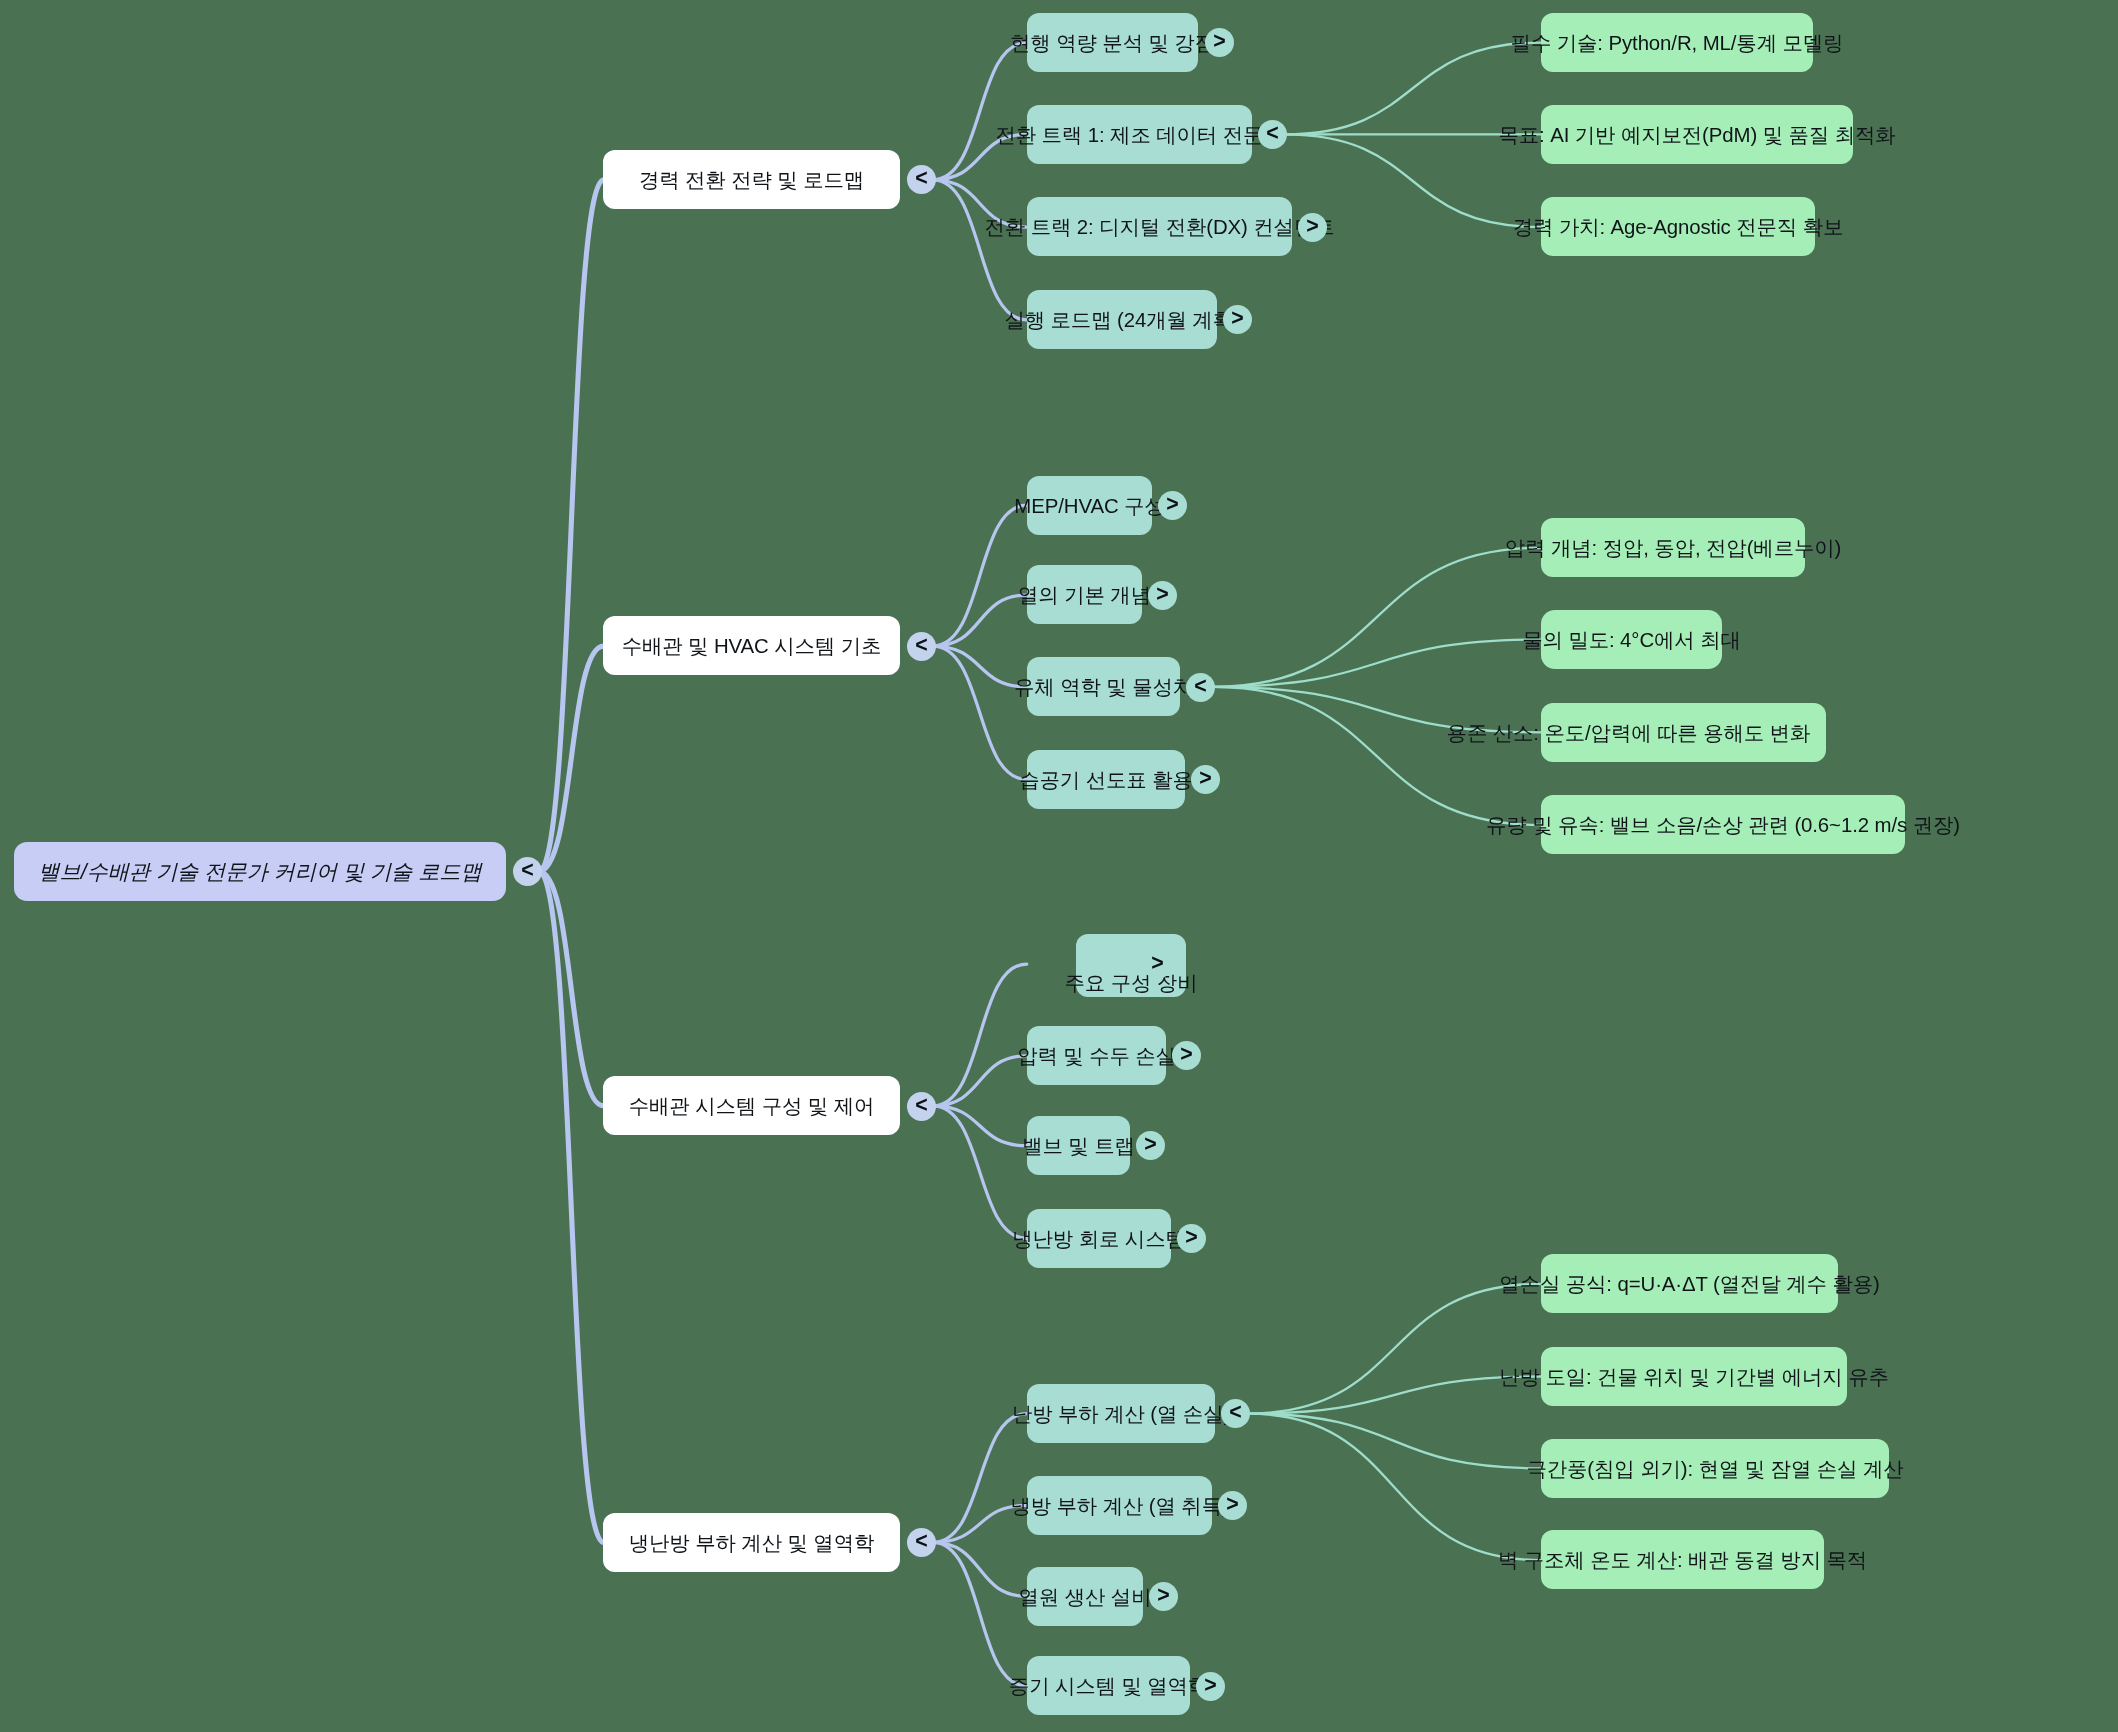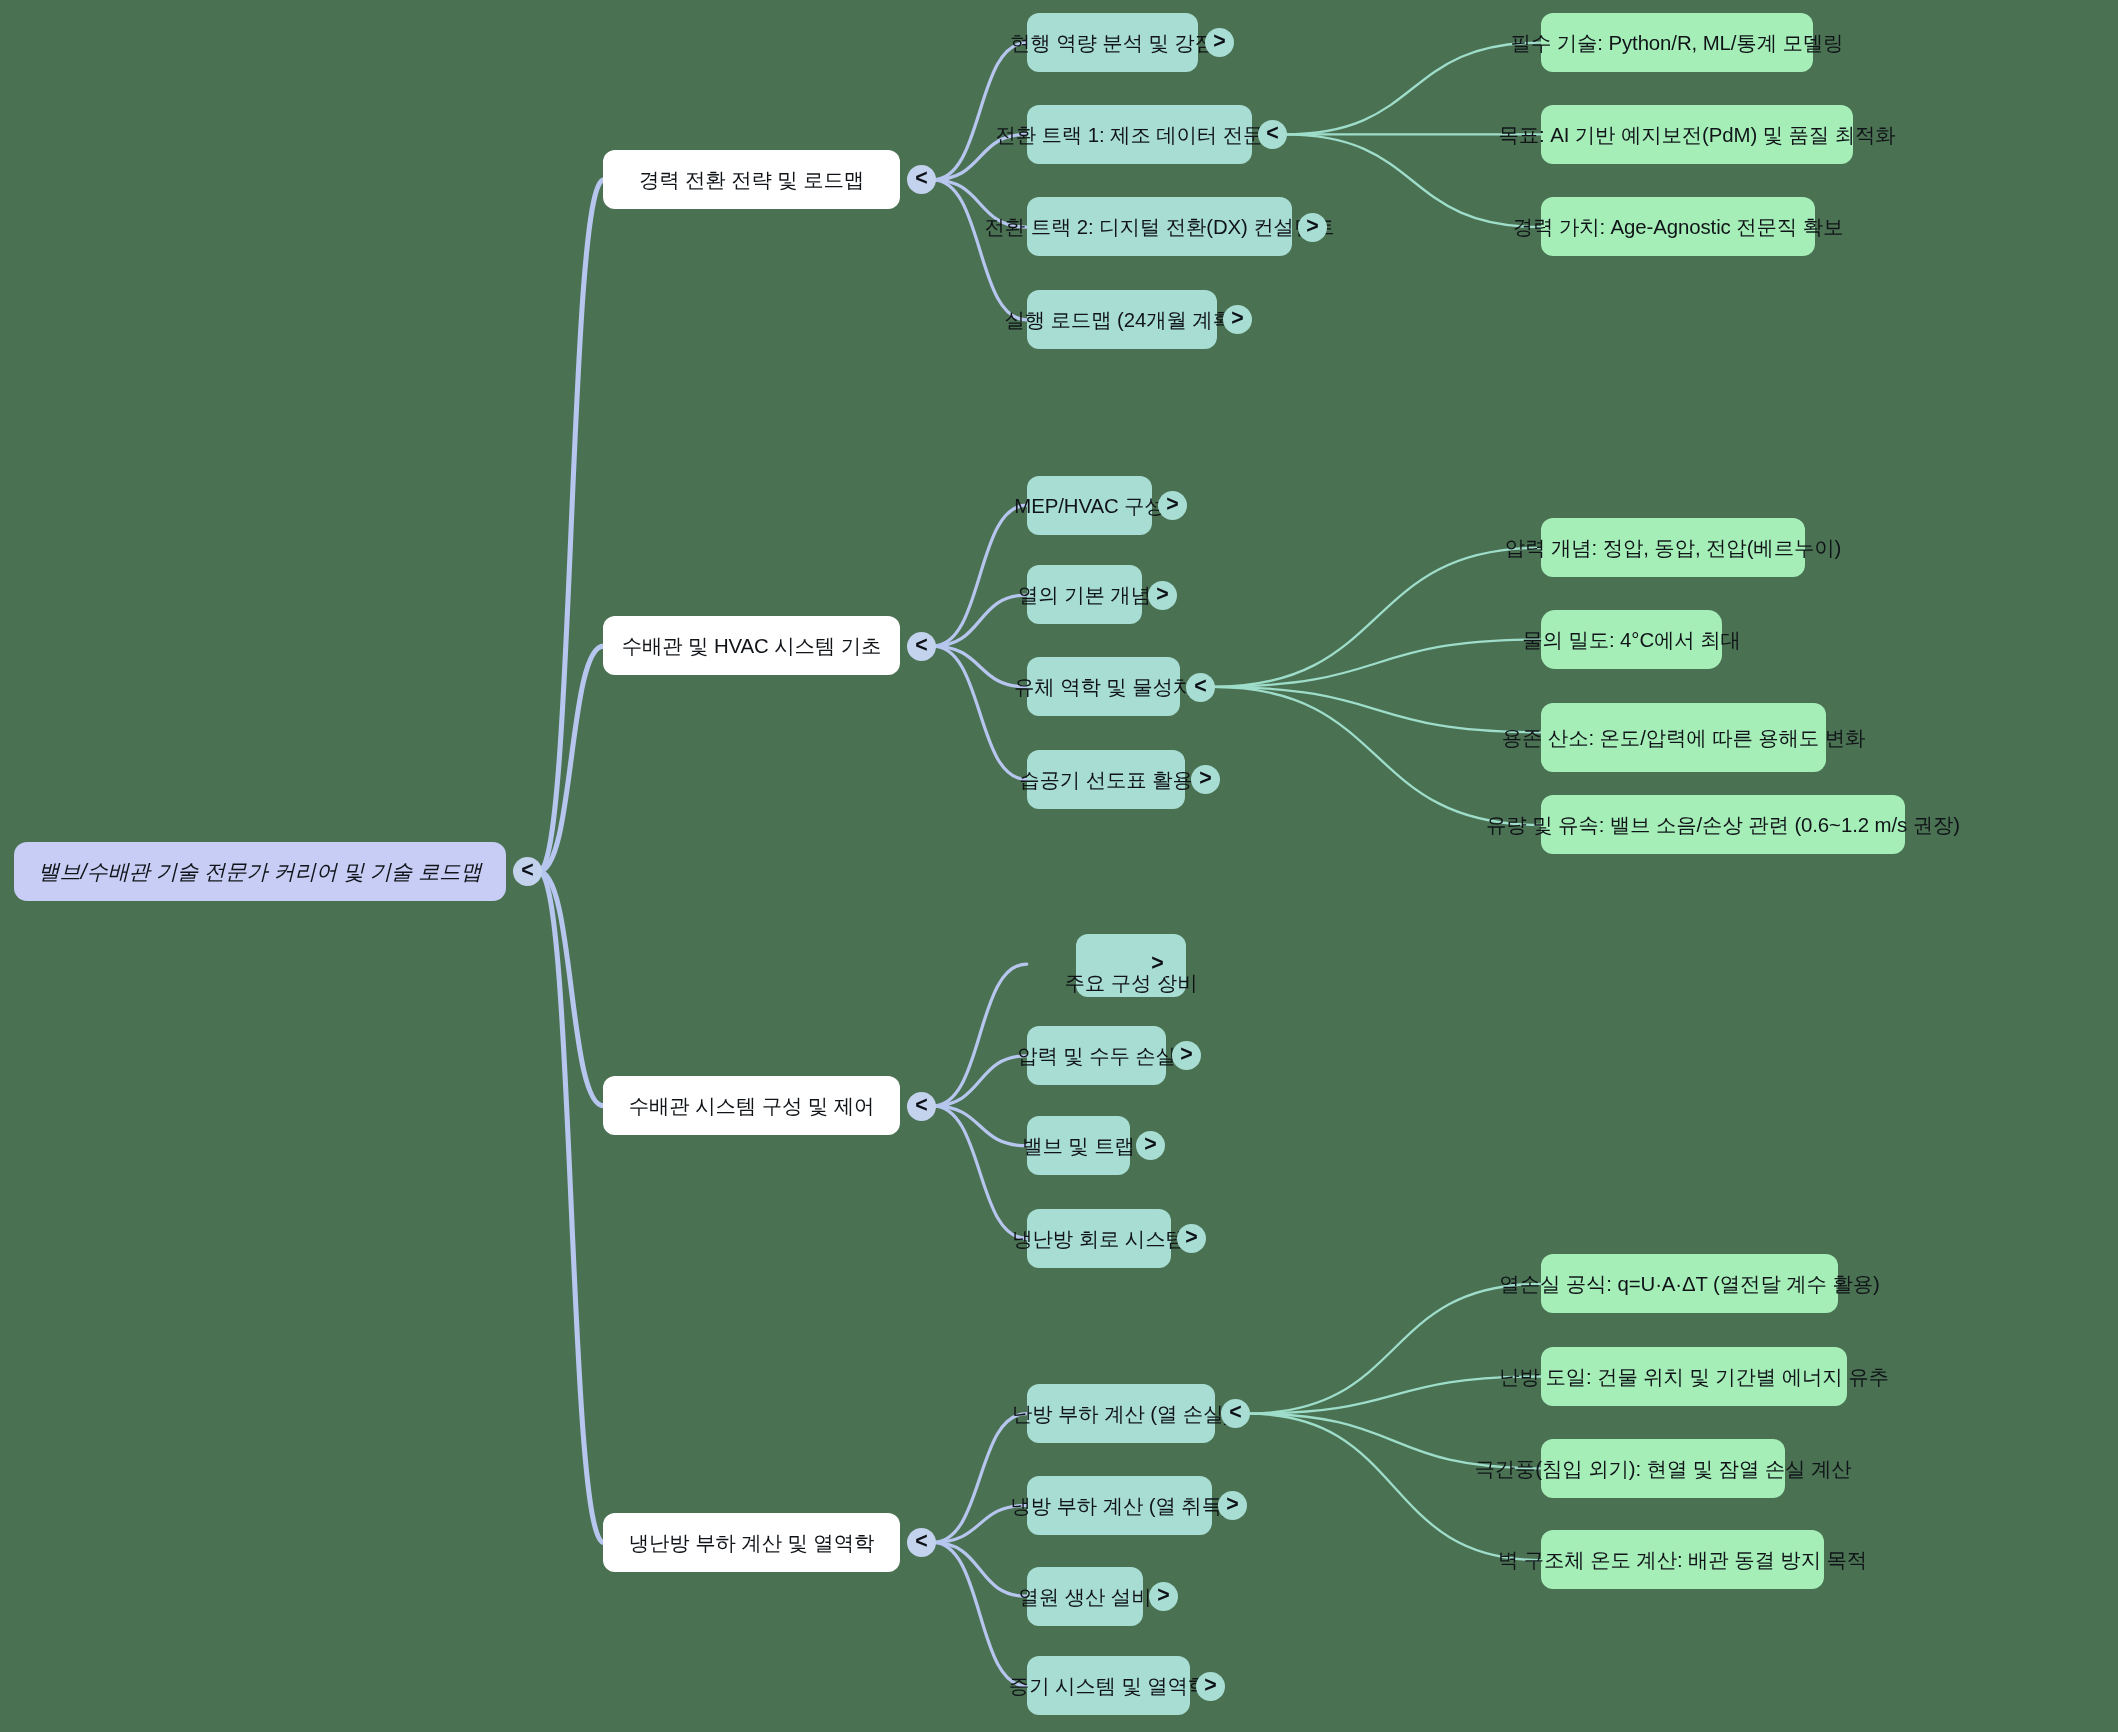--- a/index.html
+++ b/index.html
@@ -145,21 +145,21 @@
     </div>
     <div class="toggle tg-teal" style="left: 1186px; top: 673px; width: 29px; height: 29px;">
       <span>&lt;</span>
     </div>
     <div class="node lvl3" style="left: 1541px; top: 518px; width: 264px; height: 59px;">
       <span>압력 개념: 정압, 동압, 전압(베르누이)</span>
     </div>
     <div class="node lvl3" style="left: 1541px; top: 610px; width: 181px; height: 59px; border-radius: 14px;">
       <span>물의 밀도: 4°C에서 최대</span>
     </div>
-    <div class="node lvl3" style="left: 1541px; top: 703px; width: 285px; height: 69px;">
+    <div class="node lvl3" style="left: 1541px; top: 703px; width: 285px; height: 59px; justify-content: flex-end;">
       <span>용존 산소: 온도/압력에 따른 용해도 변화</span>
     </div>
     <div class="node lvl3" style="left: 1541px; top: 795px; width: 364px; height: 59px;">
       <span>유량 및 유속: 밸브 소음/손상 관련 (0.6~1.2 m/s 권장)</span>
     </div>
     <div class="node lvl2" style="left: 1027px; top: 750px; width: 158px; height: 59px;">
       <span>습공기 선도표 활용</span>
     </div>
     <div class="toggle tg-teal" style="left: 1191px; top: 765px; width: 29px; height: 29px;">
       <span>&gt;</span>
@@ -205,21 +205,21 @@
     </div>
     <div class="toggle tg-teal" style="left: 1221px; top: 1399px; width: 29px; height: 29px;">
       <span>&lt;</span>
     </div>
     <div class="node lvl3" style="left: 1541px; top: 1254px; width: 297px; height: 59px;">
       <span>열손실 공식: q=U·A·ΔT (열전달 계수 활용)</span>
     </div>
     <div class="node lvl3" style="left: 1541px; top: 1347px; width: 306px; height: 59px;">
       <span>난방 도일: 건물 위치 및 기간별 에너지 유추</span>
     </div>
-    <div class="node lvl3" style="left: 1541px; top: 1439px; width: 244px; height: 59px;">
+    <div class="node lvl3" style="left: 1541px; top: 1439px; width: 348px; height: 59px;">
       <span>극간풍(침입 외기): 현열 및 잠열 손실 계산</span>
     </div>
     <div class="node lvl3" style="left: 1541px; top: 1530px; width: 283px; height: 59px;">
       <span>벽 구조체 온도 계산: 배관 동결 방지 목적</span>
     </div>
     <div class="node lvl2" style="left: 1027px; top: 1476px; width: 185px; height: 59px;">
       <span>냉방 부하 계산 (열 취득)</span>
     </div>
     <div class="toggle tg-teal" style="left: 1218px; top: 1491px; width: 29px; height: 29px;">
       <span>&gt;</span>

